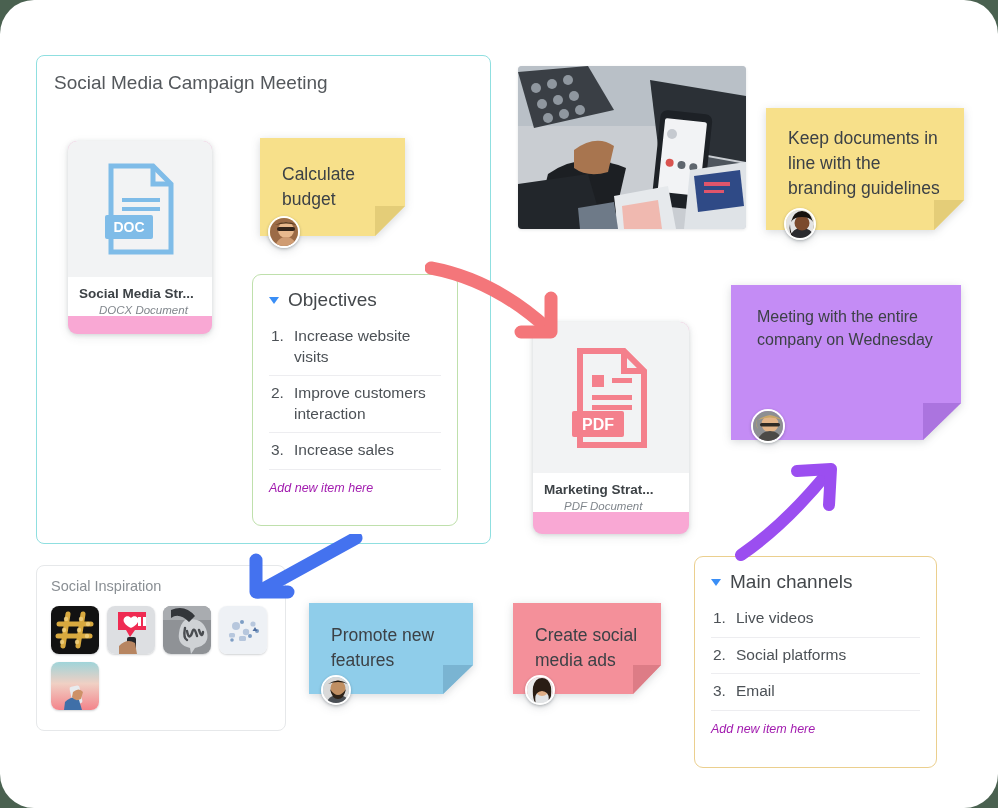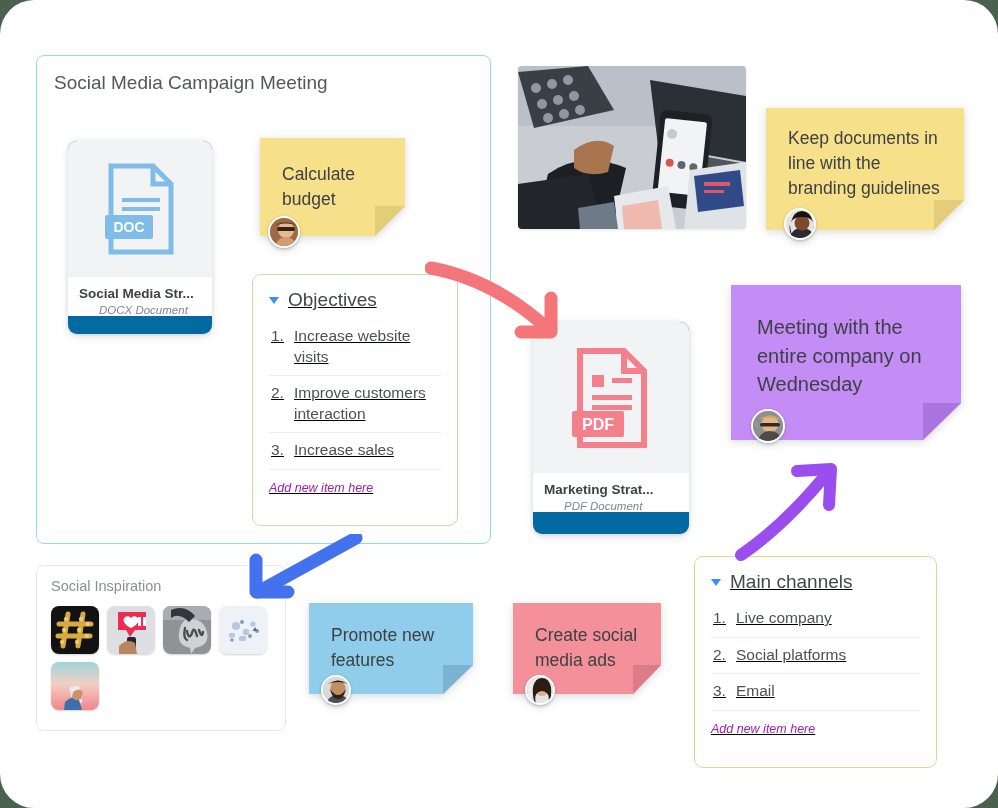--- a/index.html
+++ b/index.html
@@ -55,21 +55,21 @@
   }
   #frame-inspiration .frame-title {
     left: 14px; top: 12px;
     font-size: 14.5px;
     color: #8a8f94;
   }
 
   
   .doc-card {
     position: absolute;
-    background: #0369a1;
+    background: #f9a8d4;
     border-radius: 9px;
     box-shadow: 0 1px 4px rgba(40,50,60,.16), 0 3px 11px rgba(40,50,60,.09);
     overflow: hidden;
   }
   .doc-thumb {
     background: #f2f3f4;
     display: flex;
     align-items: center;
     justify-content: center;
   }
@@ -128,21 +128,20 @@
   #note-meeting  { left: 731px; top: 285px; width: 230px; height: 155px; }
   #note-promote  { left: 309px; top: 603px; width: 164px; height: 91px; }
   #note-ads      { left: 513px; top: 603px; width: 148px; height: 91px; }
 
   
   .list-card {
     position: absolute;
     background: #ffffff;
     border-radius: 9px;
     padding: 14px 16px 12px 16px;
-    text-decoration: underline;
   }
   #list-objectives {
     left: 252px; top: 274px;
     width: 206px; height: 252px;
     border: 1.4px solid #bfe0ac;
   }
   #list-channels {
     left: 694px; top: 556px;
     width: 243px; height: 212px;
     border: 1.4px solid #ebcf8e;
@@ -341,21 +340,21 @@
         <path d="M28 14 q0 9 -4 13 q6-4 4 -13" fill="#17120e"></path>
       </svg>
     </div>
   </div>
 
   <div class="note" id="note-meeting">
     <svg width="230" height="155" viewBox="0 0 230 155" style="position:absolute;left:0;top:0">
       <path d="M0 0 H230 V118 L192 155 H0 Z" fill="#c48cf5"></path>
       <path d="M230 118 L192 155 V118 Z" fill="#ab74df"></path>
     </svg>
-    <div class="note-body" style="font-size:20px;padding:28px 26px">Meeting with the entire company on Wednesday</div>
+    <div class="note-body" style="font-size:16px;padding:21px 26px">Meeting with the entire company on Wednesday</div>
     <div class="avatar" style="left:20px;top:124px;width:34px;height:34px">
       <svg width="34" height="34" viewBox="0 0 34 34">
         <rect width="34" height="34" fill="#8d8f92"></rect>
         <circle cx="17" cy="13" r="8.5" fill="#e3b488"></circle>
         <path d="M3 34 c2-10 8-14 14-14 s12 4 14 14 z" fill="#4c4a47"></path>
         <path d="M5 9 q12-9 24 0 q-12-5 -24 0" fill="#caa667"></path>
         <path d="M4 8 q-1 8 2 12 q-4-5 -2 -12" fill="#caa667"></path>
         <rect x="7" y="12" width="20" height="3.5" rx="1.7" fill="#2f2a24"></rect>
       </svg>
     </div>
@@ -505,21 +504,21 @@
   </div>
 
   <div class="list-card" id="list-channels">
     <div class="list-header">
       <span class="caret"></span>
       <span class="list-title">Main channels</span>
     </div>
     <div class="list-items">
       <div class="list-item-row">
         <span class="list-num">1.</span>
-        <span>Live company</span>
+        <span>Live videos</span>
       </div>
       <div class="list-item-row">
         <span class="list-num">2.</span>
         <span>Social platforms</span>
       </div>
       <div class="list-item-row">
         <span class="list-num">3.</span>
         <span>Email</span>
       </div>
     </div>

